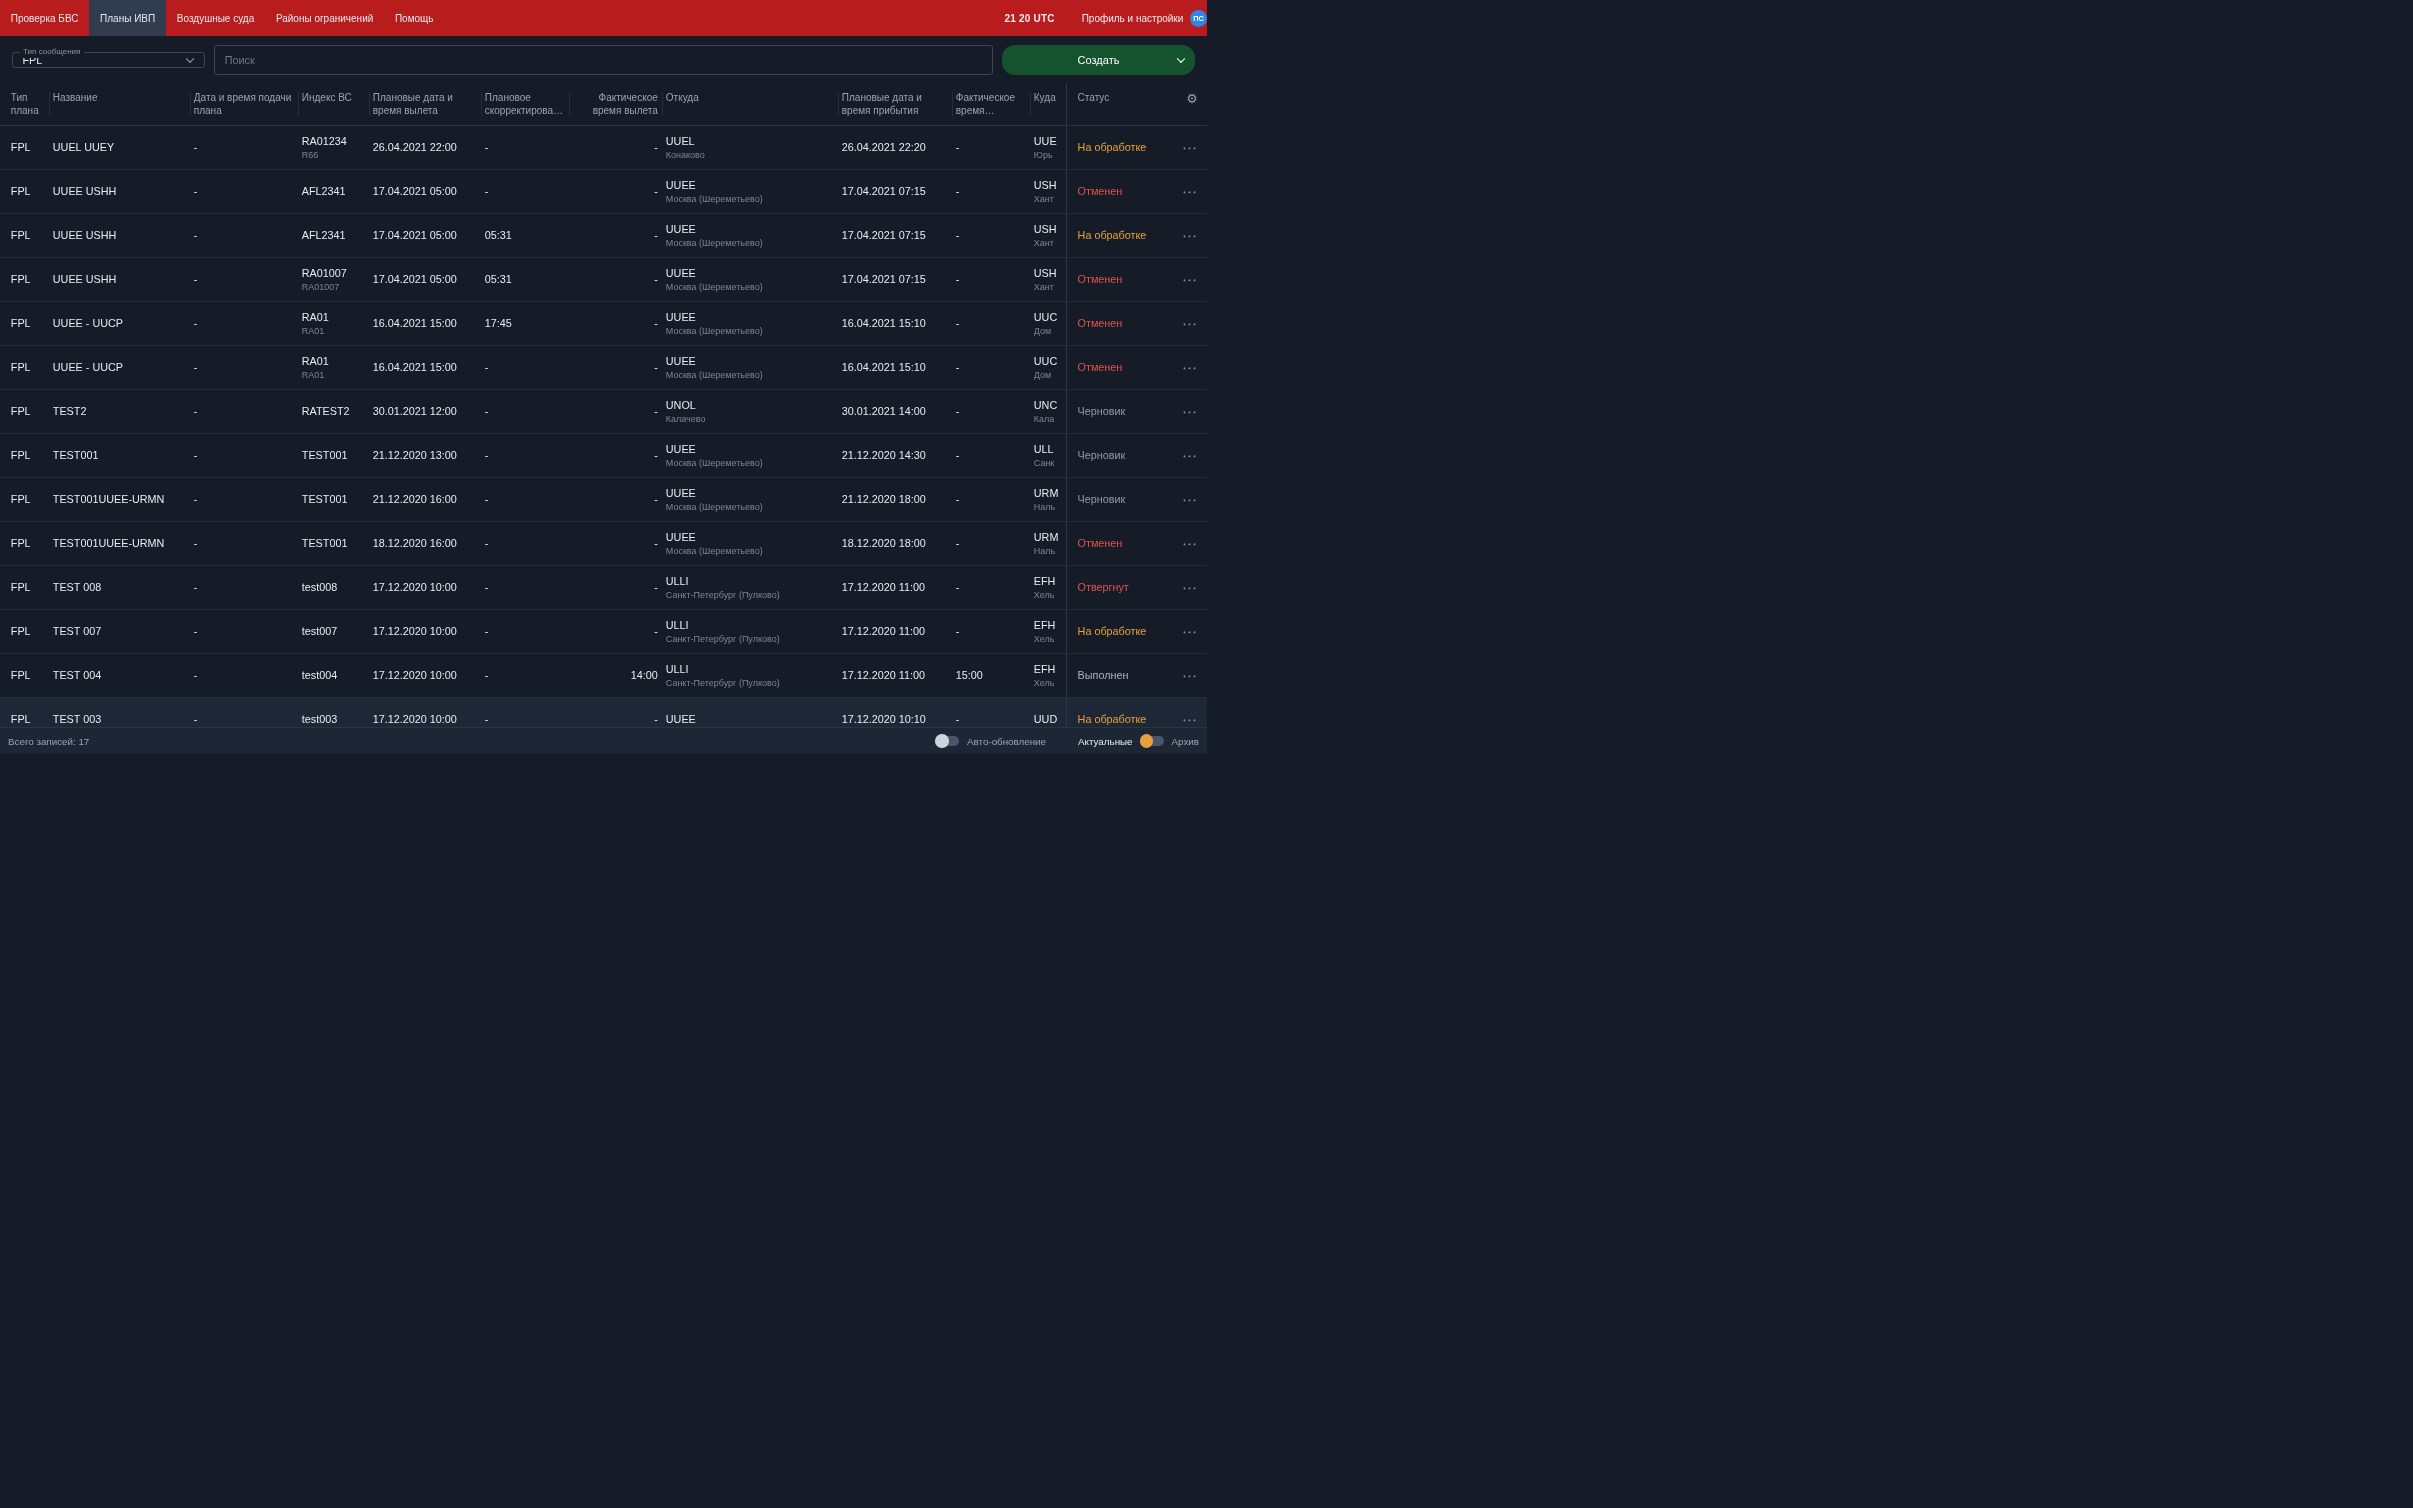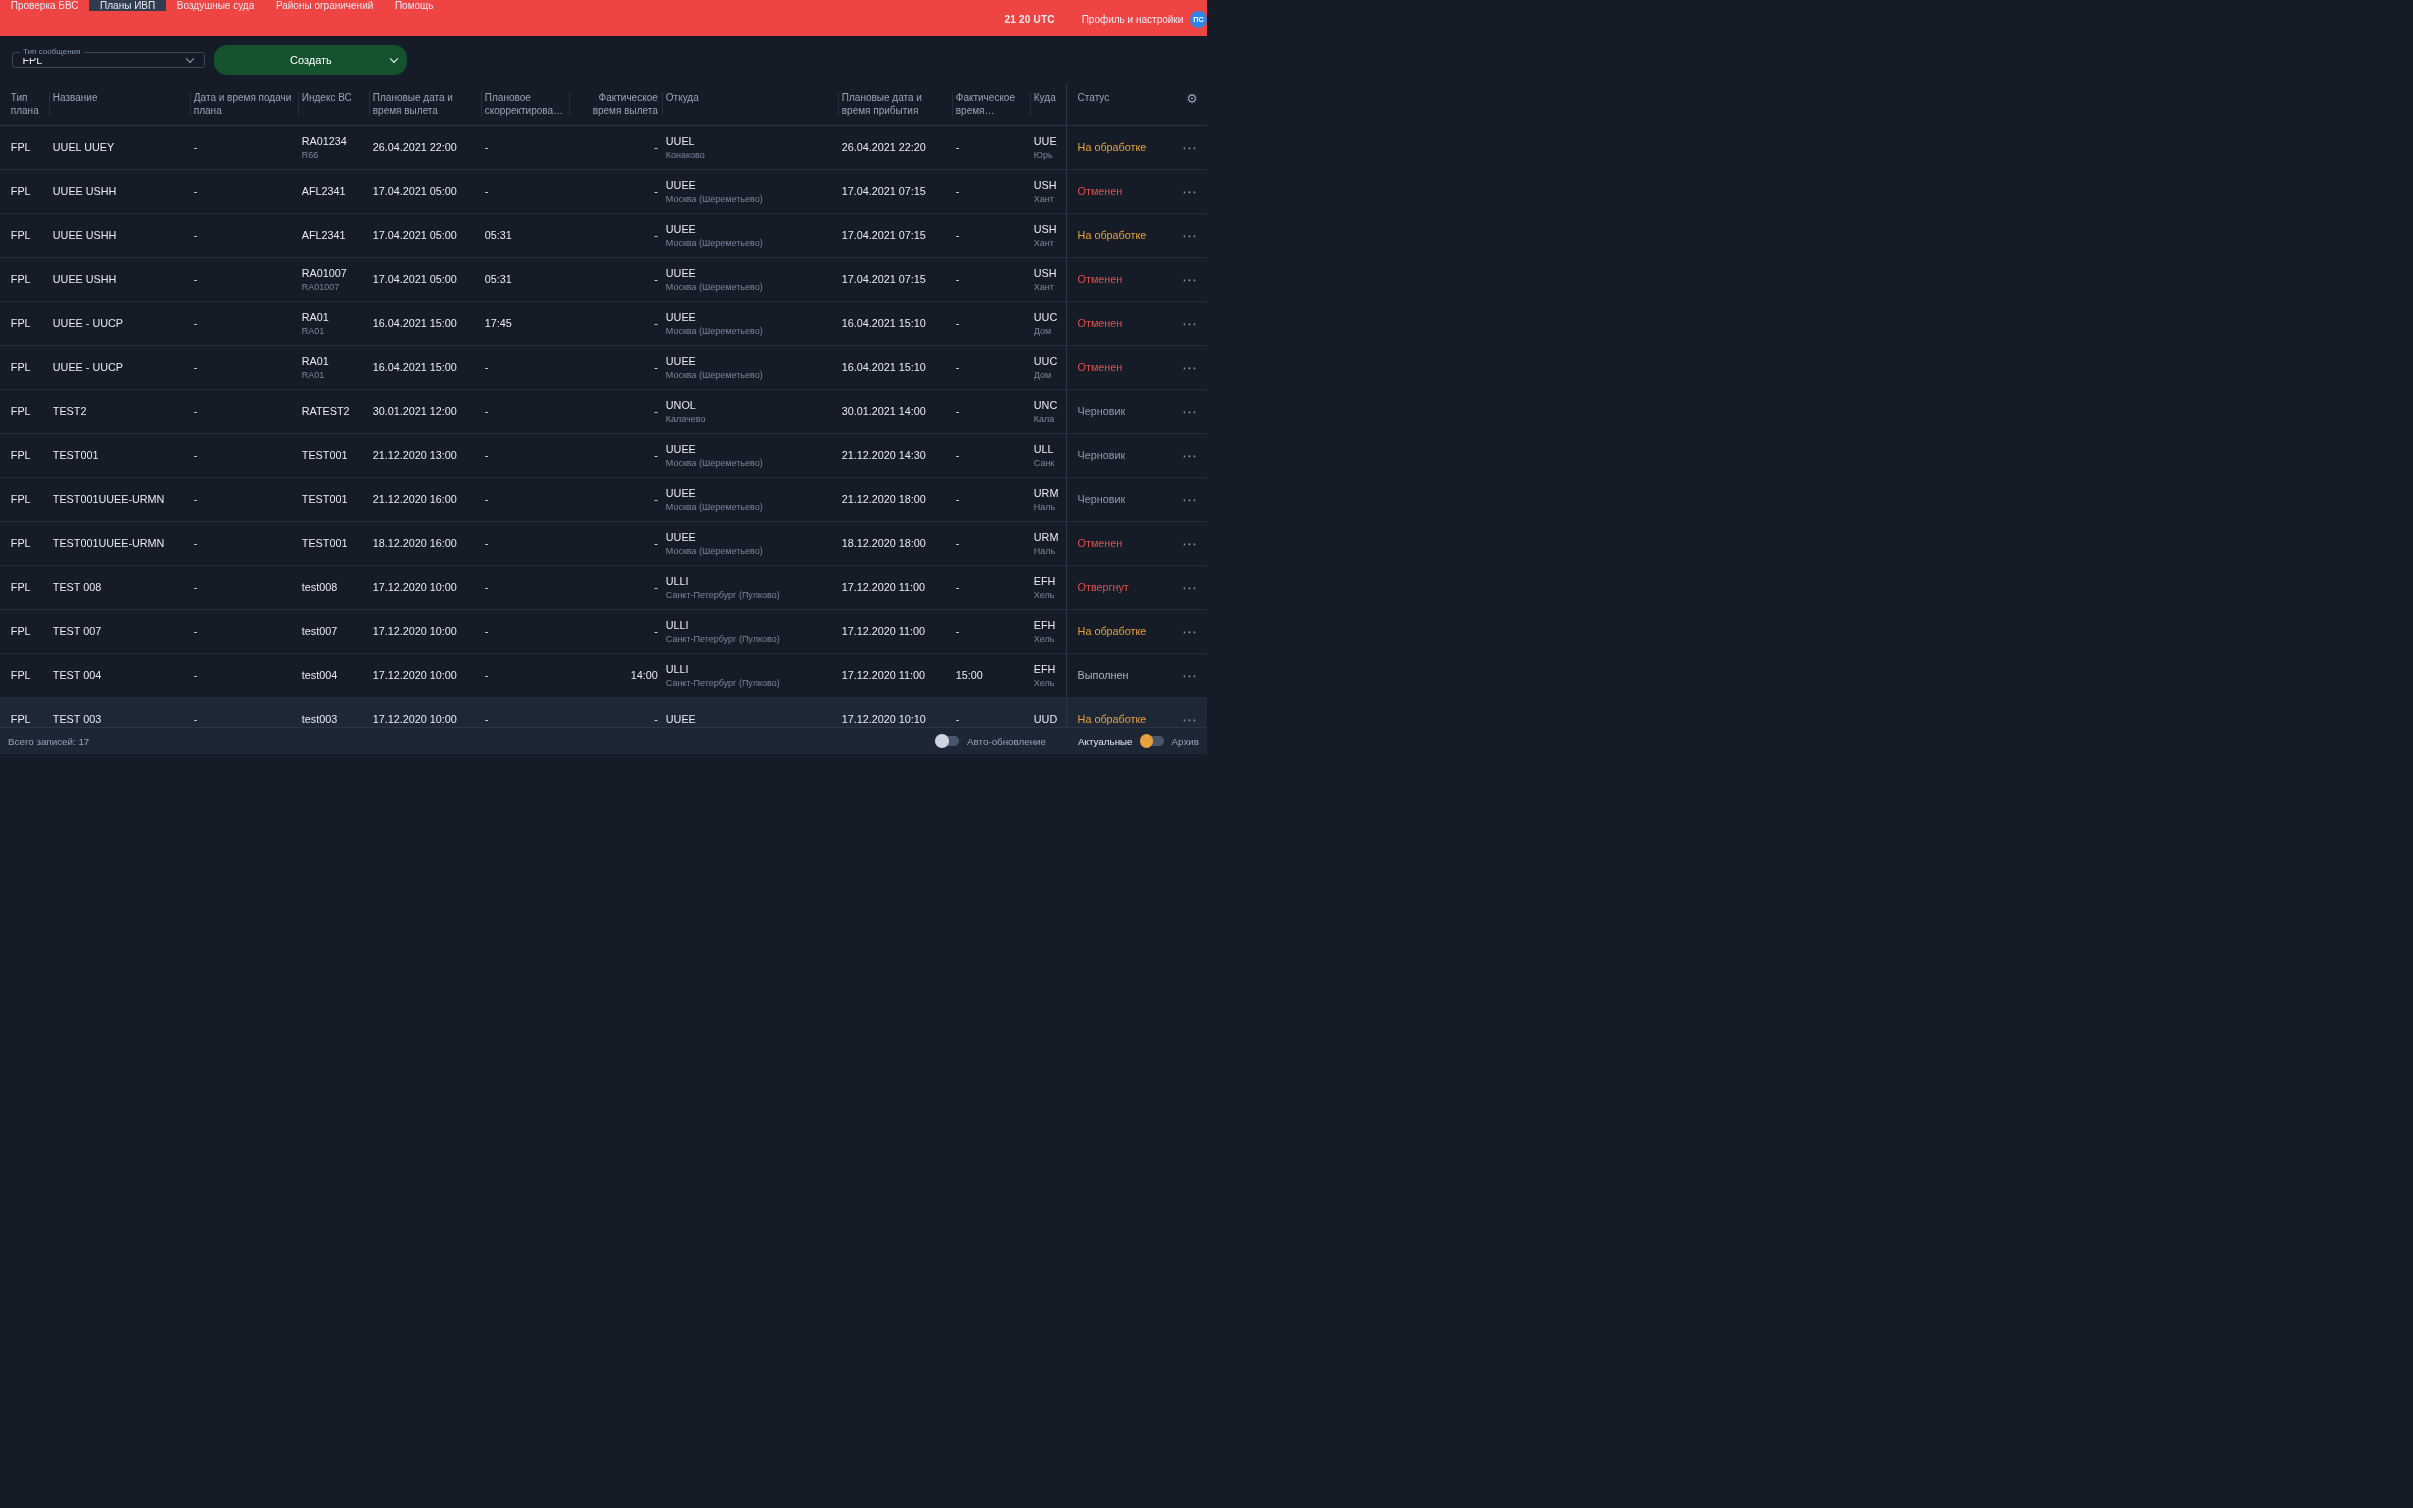--- a/index.html
+++ b/index.html
@@ -5,21 +5,21 @@
   * { box-sizing: border-box; }
   html,body { margin:0; padding:0; }
   body {
     width:1207px; height:754px;
     background:#151c28; color:#e7ecf3;
     font-family:"Liberation Sans", sans-serif;
     display:flex; flex-direction:column; overflow:hidden;
   }
 
   
-  .nav { height:36px; min-height:28px; background:#ef4444; display:flex; font-size:10px;flex-direction:column; }
+  .nav { height:36px; min-height:28px; background:#b91c1c; display:flex; font-size:10px; }
   .tabs { display:flex; }
   .tab { display:flex; align-items:center; padding:0 10.8px; color:#e2e8f1; cursor:pointer; white-space:nowrap; }
   .tab.active { background:#313c4e; }
   .nav-right { margin-left:auto; display:flex; align-items:center; gap:27px; padding-right:0; }
   .clock { font-weight:700; letter-spacing:0.2px; }
   .profile { display:flex; align-items:center; gap:6.7px; cursor:pointer; }
   .avatar { width:17px; height:17px; border-radius:50%; background:#2d87e9; color:#fff;
             font-size:7.4px; font-weight:700; display:flex; align-items:center; justify-content:center; }
 
   
@@ -115,20 +115,21 @@
     </div>
   </div>
 </div>
 
 <div class="filterbar">
   <div class="field type-select">
     <span class="float-label">Тип сообщения</span>
     <span class="select-value">FPL</span>
     <span class="chev"></span>
   </div>
+  <input class="search-input" type="text" placeholder="Поиск" style="">
   <button class="create-btn">
     <span>Создать</span>
     <span class="chev"></span>
   </button>
 </div>
 
 <div class="table">
   <div class="thead">
     <div class="th c-type">Тип плана</div>
     <div class="th c-name">Название</div>

